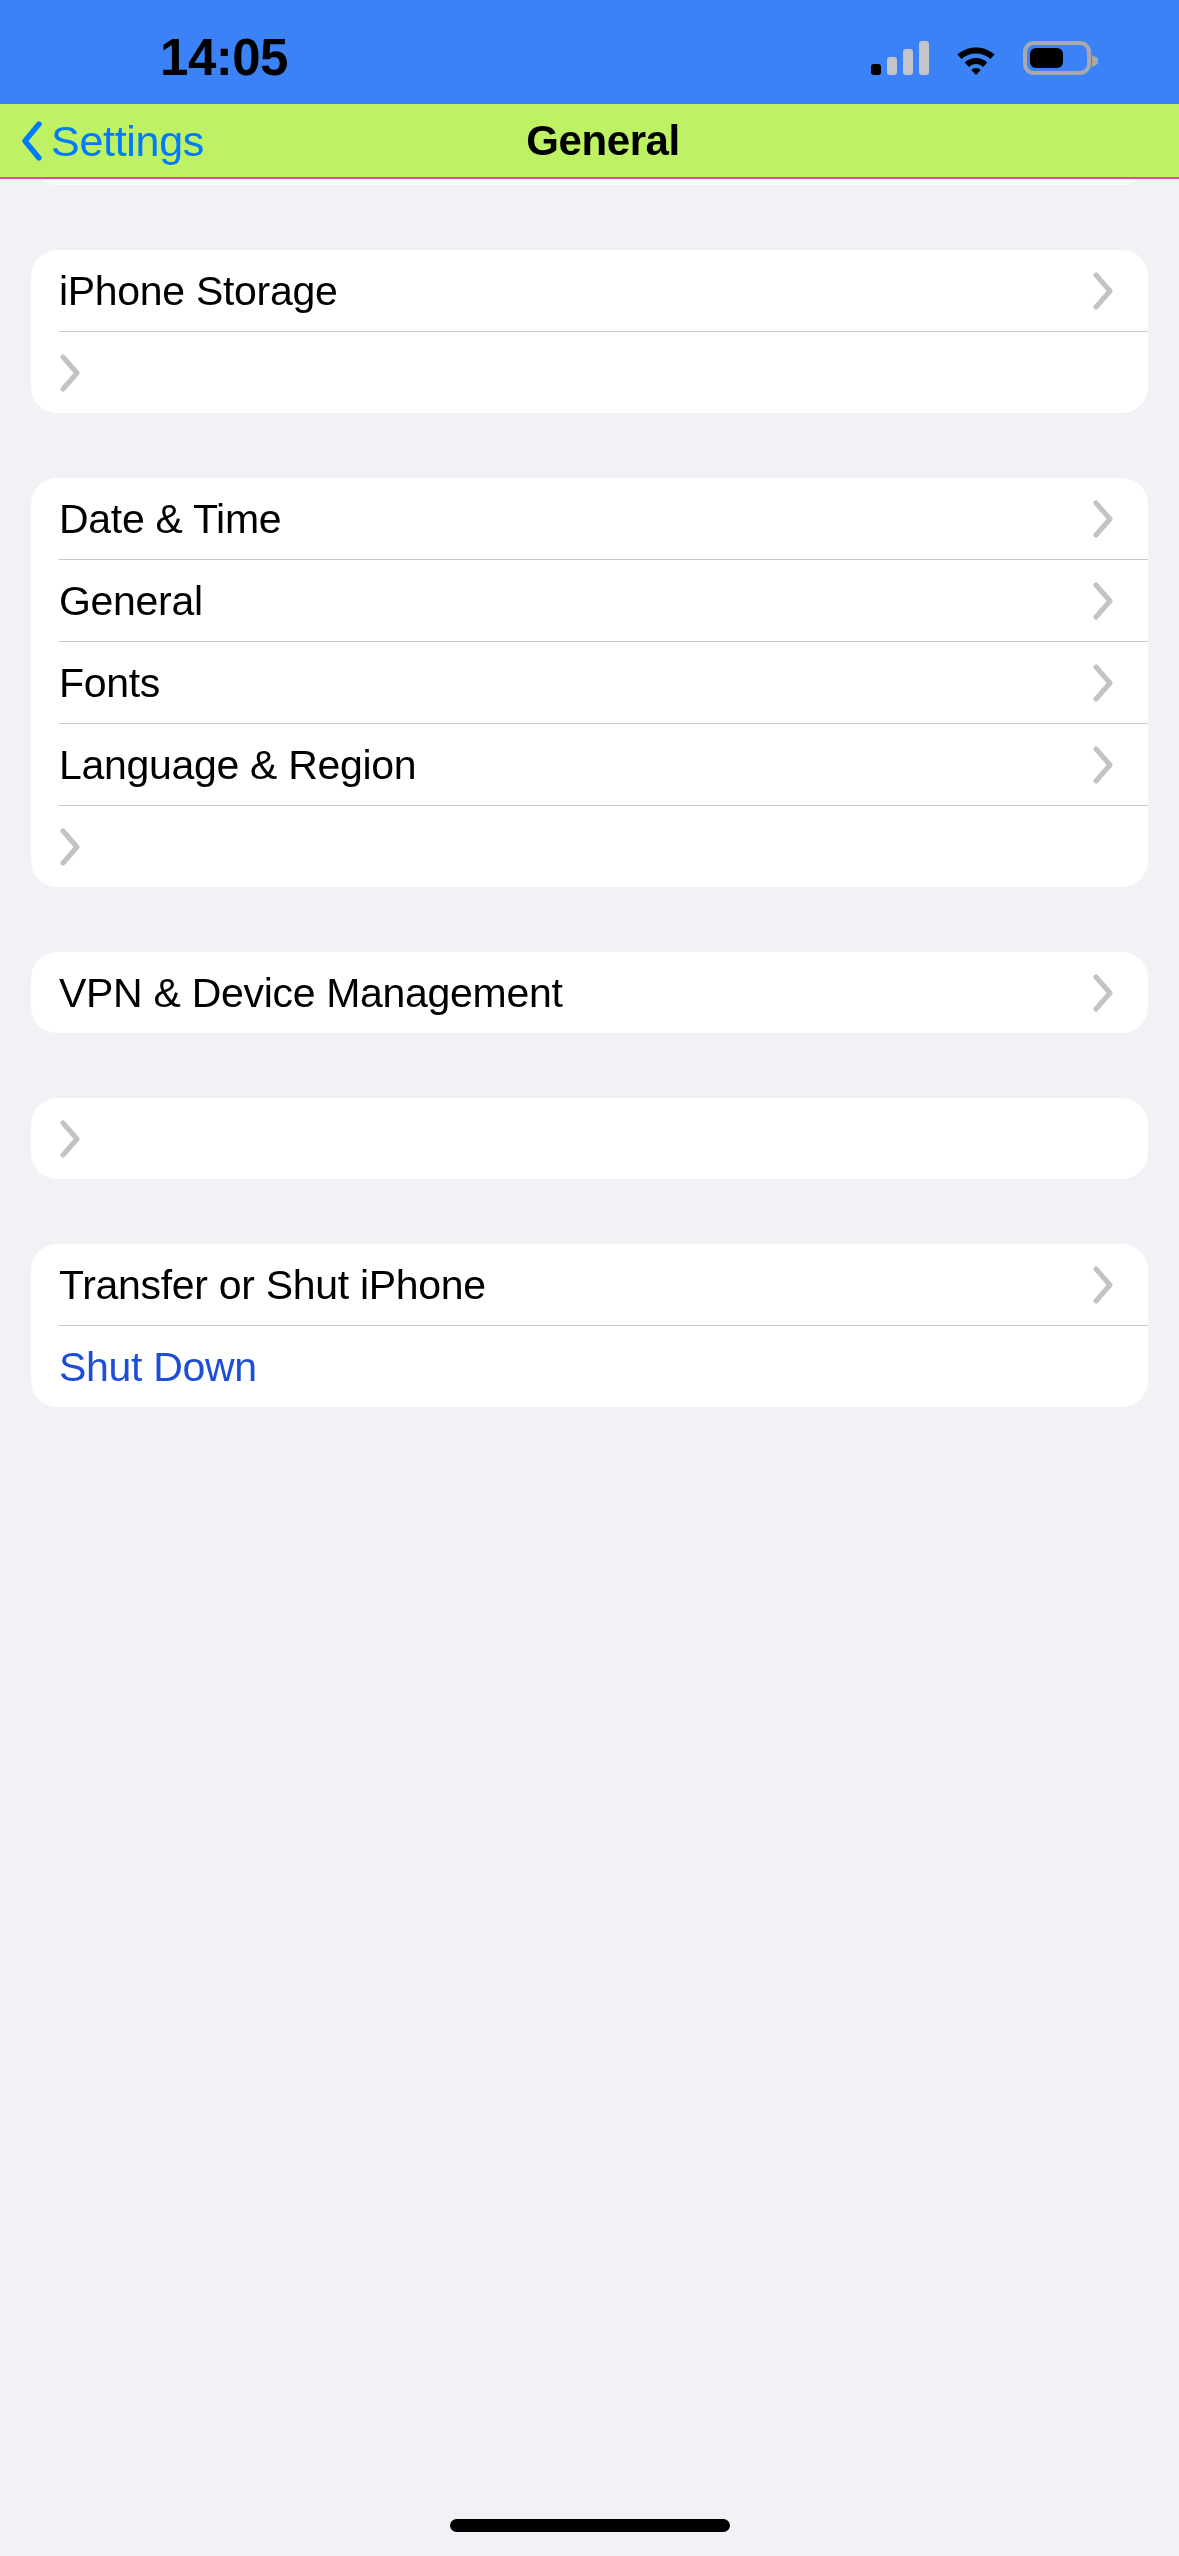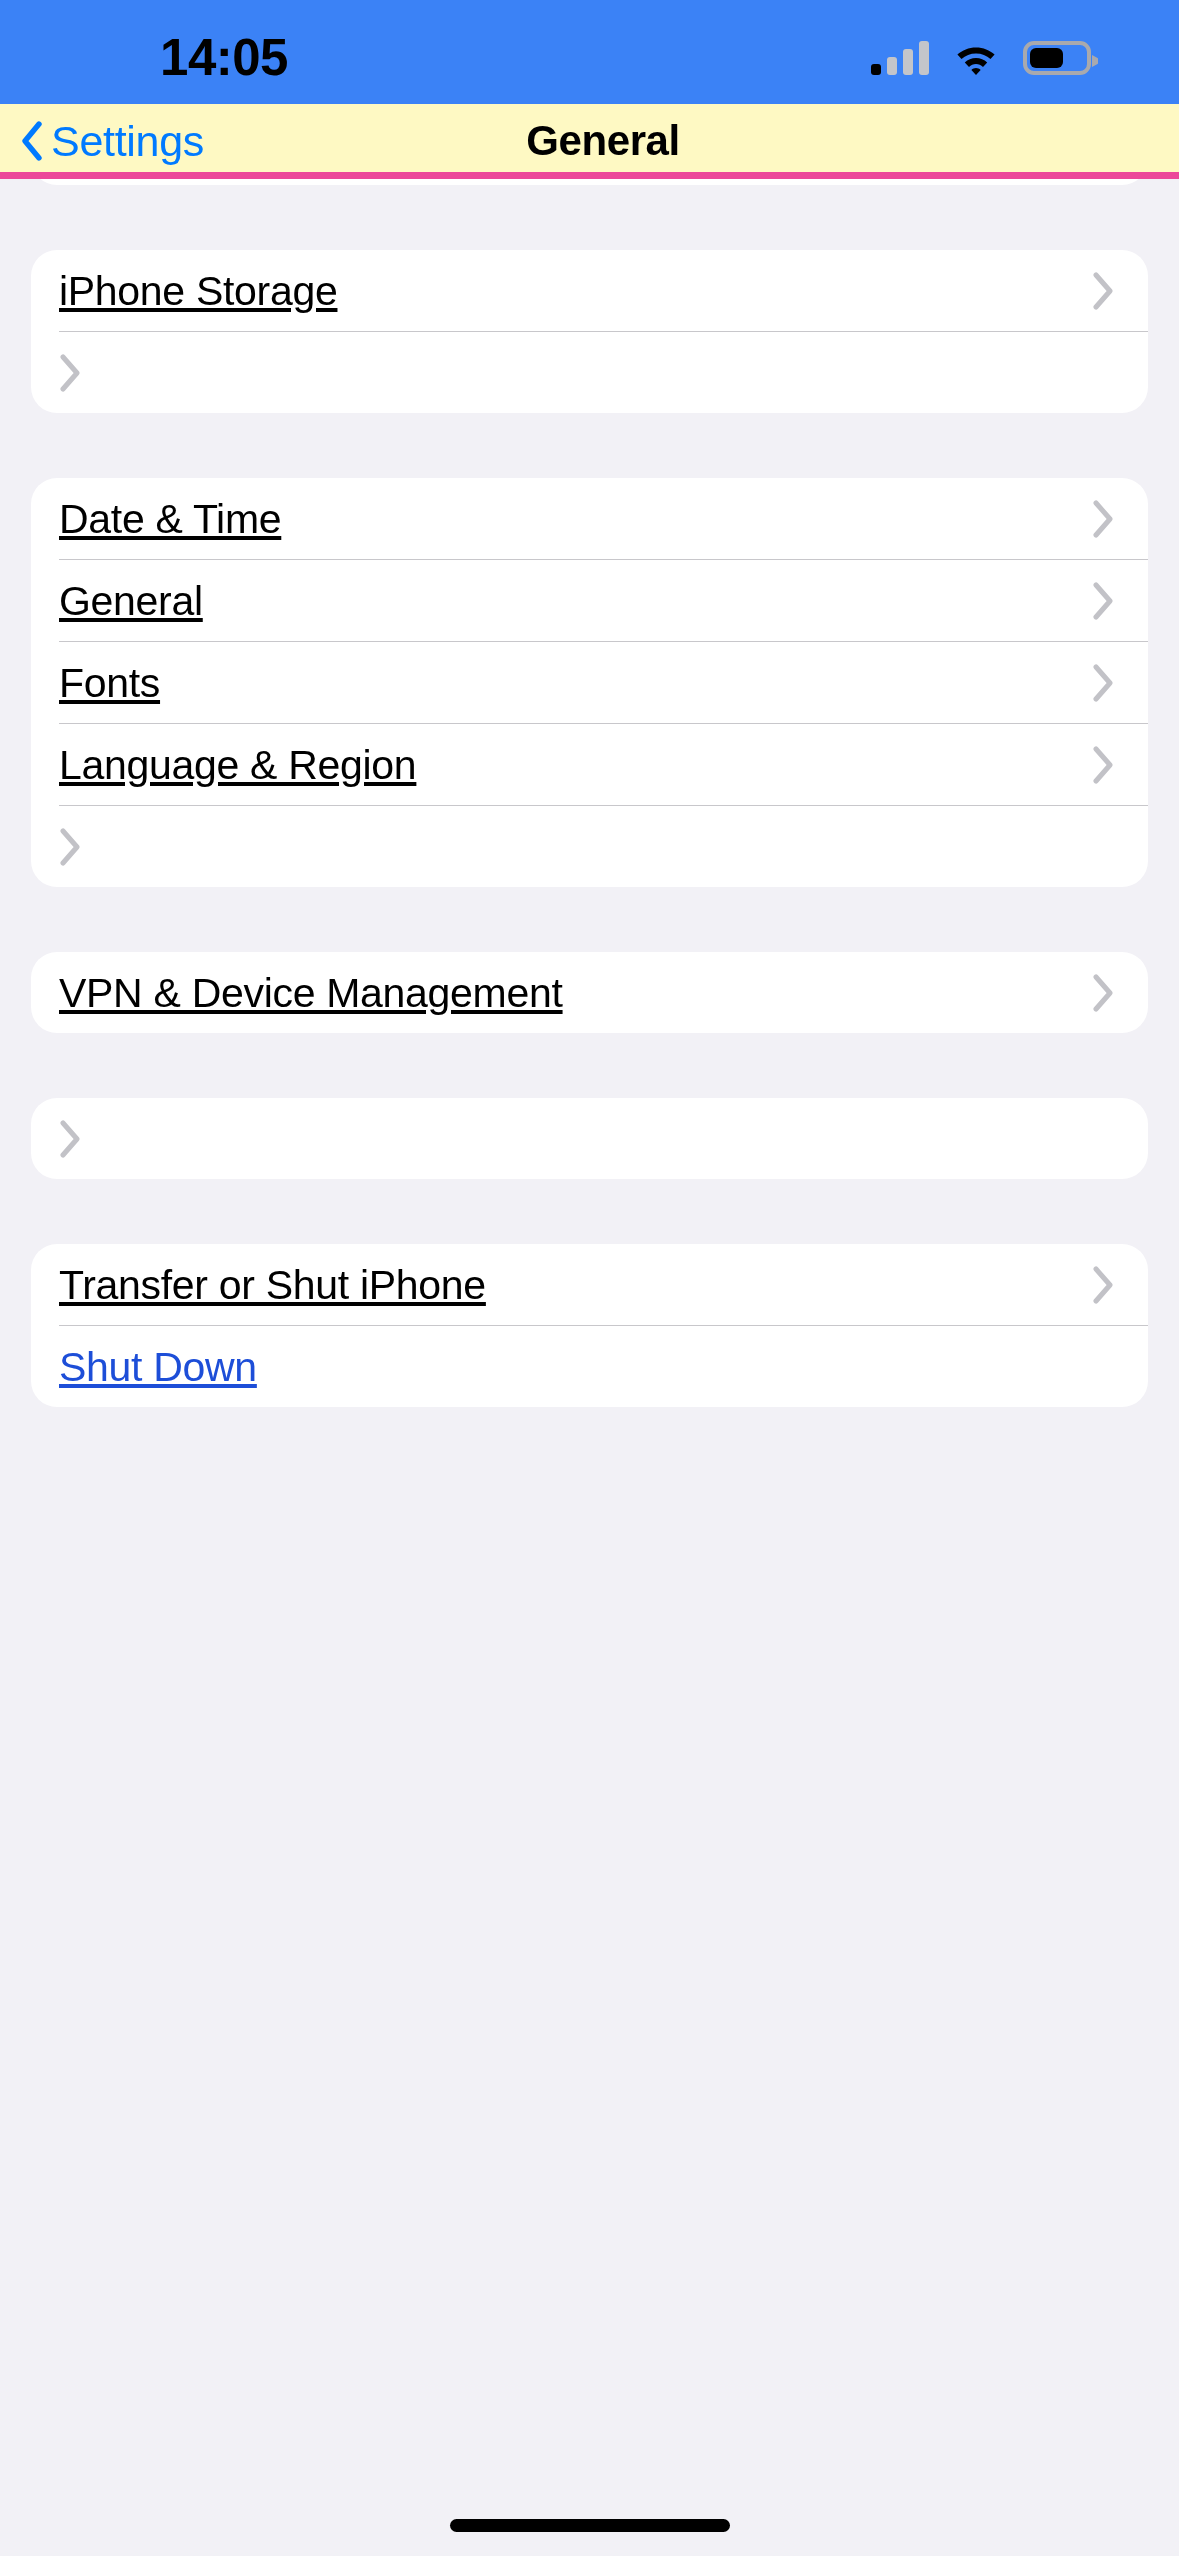--- a/index.html
+++ b/index.html
@@ -92,22 +92,22 @@
     background: #000;
     border-radius: 6px;
   }
 
   
   .nav-bar {
     position: absolute;
     top: 104px; left: 0;
     width: 1179px;
     height: 75px;
-    background: #fef9c3;
-    border-bottom: 7px solid #ec4899;
+    background: #bef264;
+    border-bottom: 2px solid #ec4899;
     box-sizing: border-box;
     z-index: 20;
   }
   .nav-back {
     position: absolute;
     left: 14px;
     top: 7px;
     height: 60px;
     display: flex;
     align-items: center;
@@ -163,21 +163,20 @@
     align-items: center;
     padding: 0 28px 0 28px;
     box-sizing: border-box;
   }
   .row-label {
     font-size: 41px;
     color: #000;
     letter-spacing: -0.3px;
     line-height: 46px;
     flex: 1 1 auto;
-    text-decoration: underline;
   }
   .row-label.accent { color: #1d4ed8; }
   .row-chevron {
     width: 22px;
     height: 38px;
     flex: 0 0 auto;
     margin-right: 6px;
   }
   .separator {
     height: 1px;

